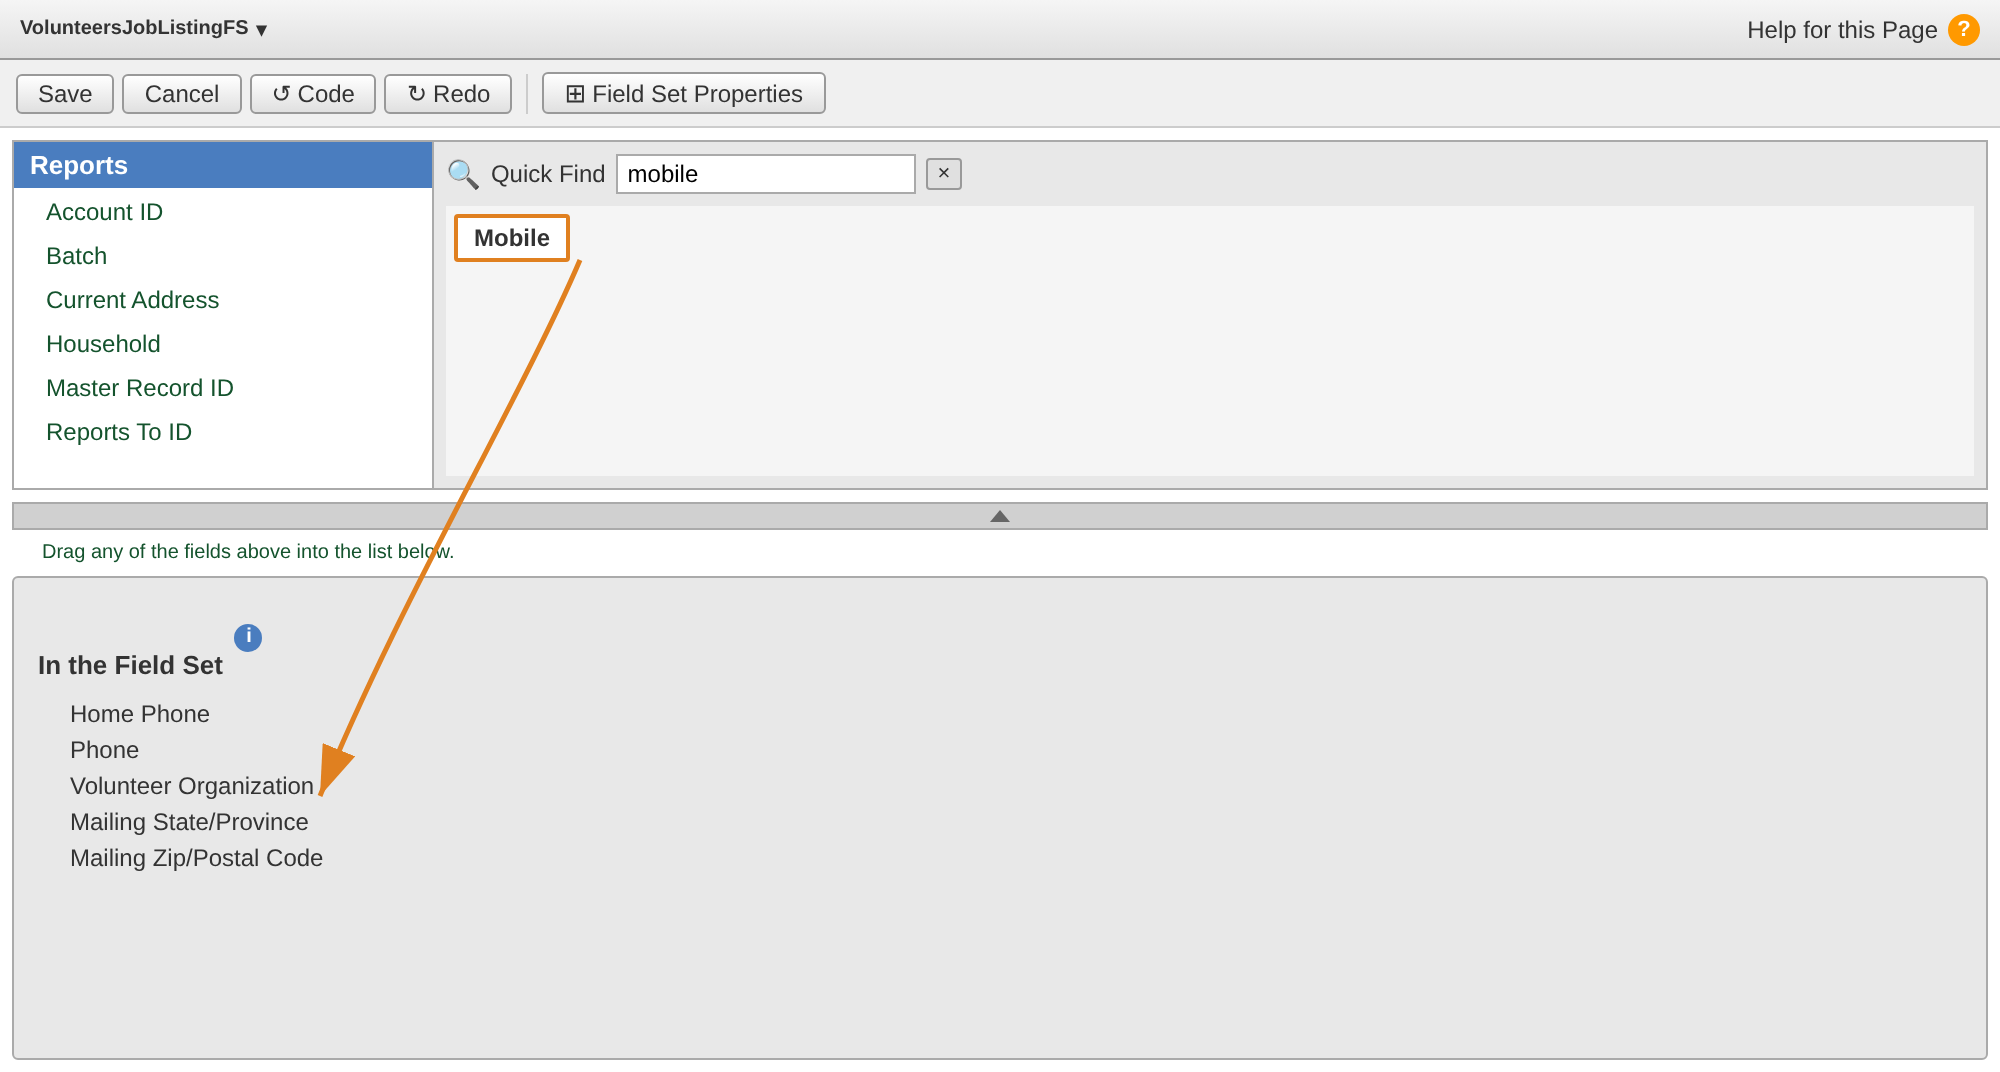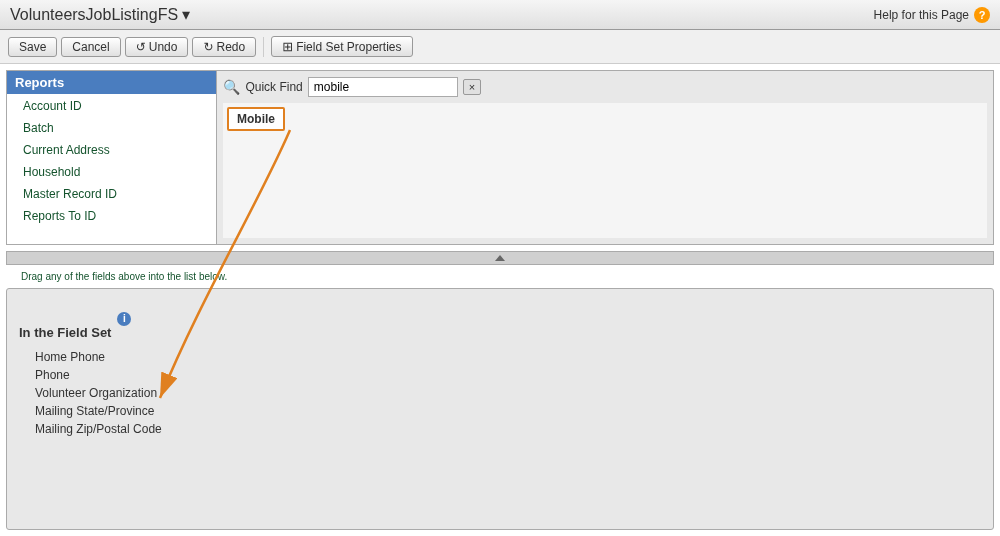--- a/index.html
+++ b/index.html
@@ -19,22 +19,22 @@
       display: flex;
       align-items: center;
       justify-content: space-between;
       padding: 4px 10px;
       height: 30px;
     }
     #header-title {
       display: flex;
       align-items: center;
       gap: 4px;
-      font-weight: normal;
-      font-size: 16px;
+      font-weight: bold;
+      font-size: 10px;
       color: #333;
     }
     #header-help {
       display: flex;
       align-items: center;
       gap: 5px;
       color: #333;
       font-size: 12px;
       text-decoration: none;
     }
@@ -269,21 +269,21 @@
     <span>Help for this Page</span>
     <span class="help-icon">?</span>
   </a>
 </div>
 
 <div id="toolbar">
   <button class="toolbar-btn">Save</button>
   <button class="toolbar-btn">Cancel</button>
   <button class="toolbar-btn">
     <span>↺</span>
-    <span>Undo</span>
+    <span>Code</span>
   </button>
   <button class="toolbar-btn">
     <span>↻</span>
     <span>Redo</span>
   </button>
   <div class="toolbar-sep"></div>
   <button class="toolbar-btn">
     <span style="font-size:13px;">⊞</span>
     <span>Field Set Properties</span>
   </button>

